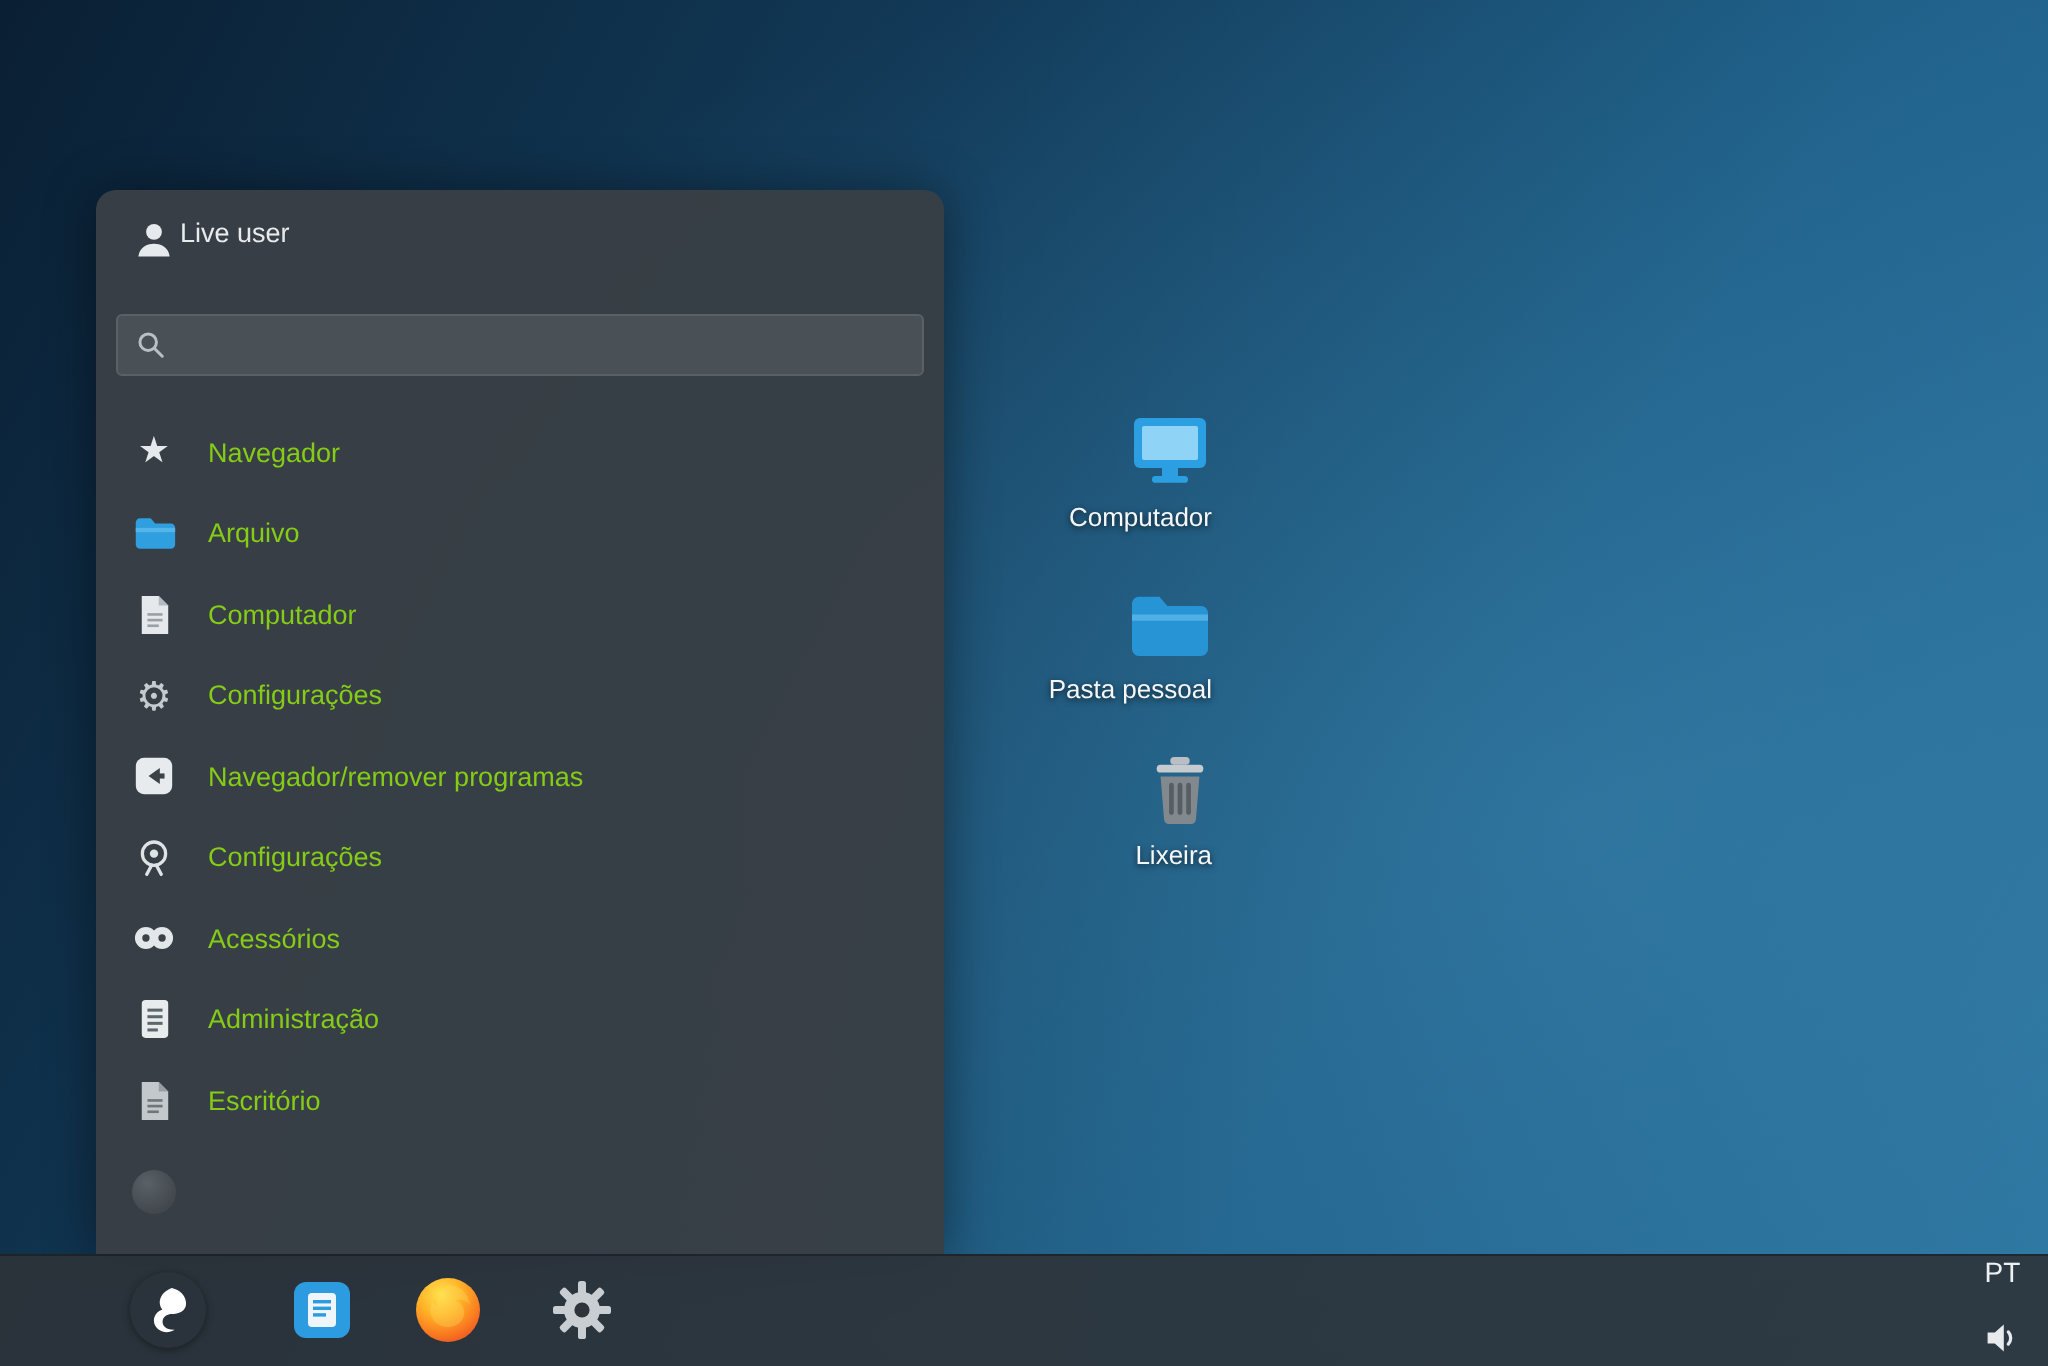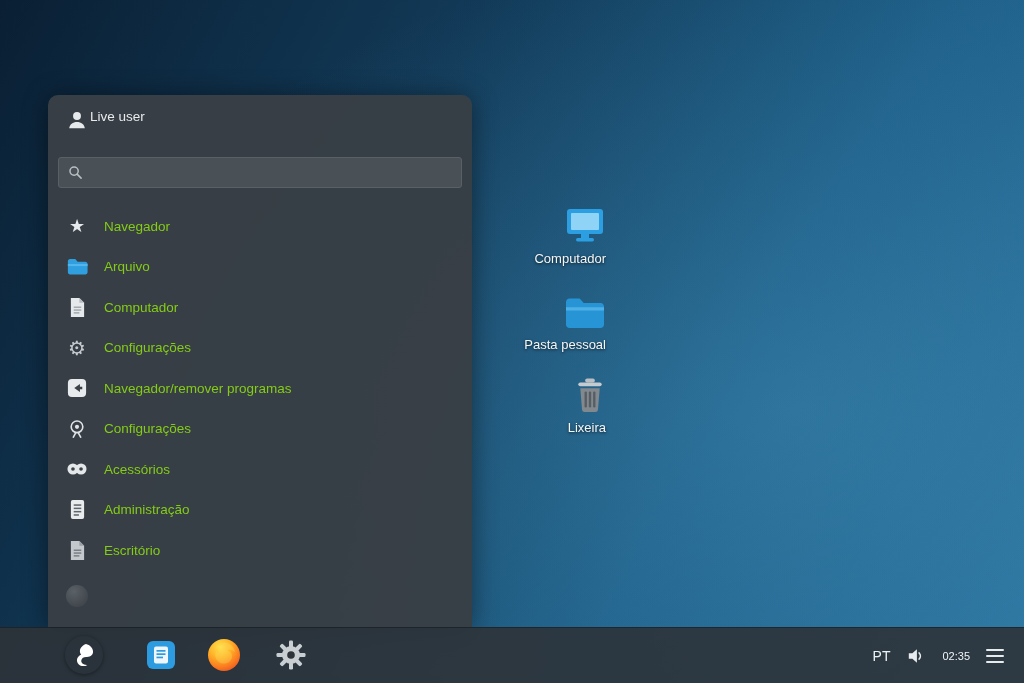--- a/index.html
+++ b/index.html
@@ -91,21 +91,21 @@
     display:flex; align-items:center; justify-content:center;
     box-shadow:0 1px 4px rgba(0,0,0,0.4);
   }
   .tb-app { position:absolute; display:flex; align-items:center; justify-content:center; }
   .tb-fm   { left:146px; top:12px; width:30px; height:30px; }
   .tb-ff   { left:207px; top:10px; width:34px; height:34px; }
   .tb-gear { left:276px; top:12px; width:30px; height:30px; }
 
   .tray {
     position:absolute; right:0; top:0; height:56px;
-    display:flex; align-items:center; gap:16px; padding-right:20px;
+    display:flex; align-items:center; gap:16px; padding-right:9px;flex-direction:column;
   }
   .tray-kbd { font-size:14px; color:#eef1f2; cursor:pointer; }
   .tray-clock { font-size:11px; color:#f2f4f5; cursor:pointer; }
   .tray-vol { display:flex; align-items:center; cursor:pointer; }
   .hamburger {
     display:flex; flex-direction:column; gap:3.5px; cursor:pointer; padding:4px 0;
   }
   .hamburger span { display:block; width:18px; height:2.6px; background:#e8ebec; border-radius:1px; }
 </style>
 </head>

